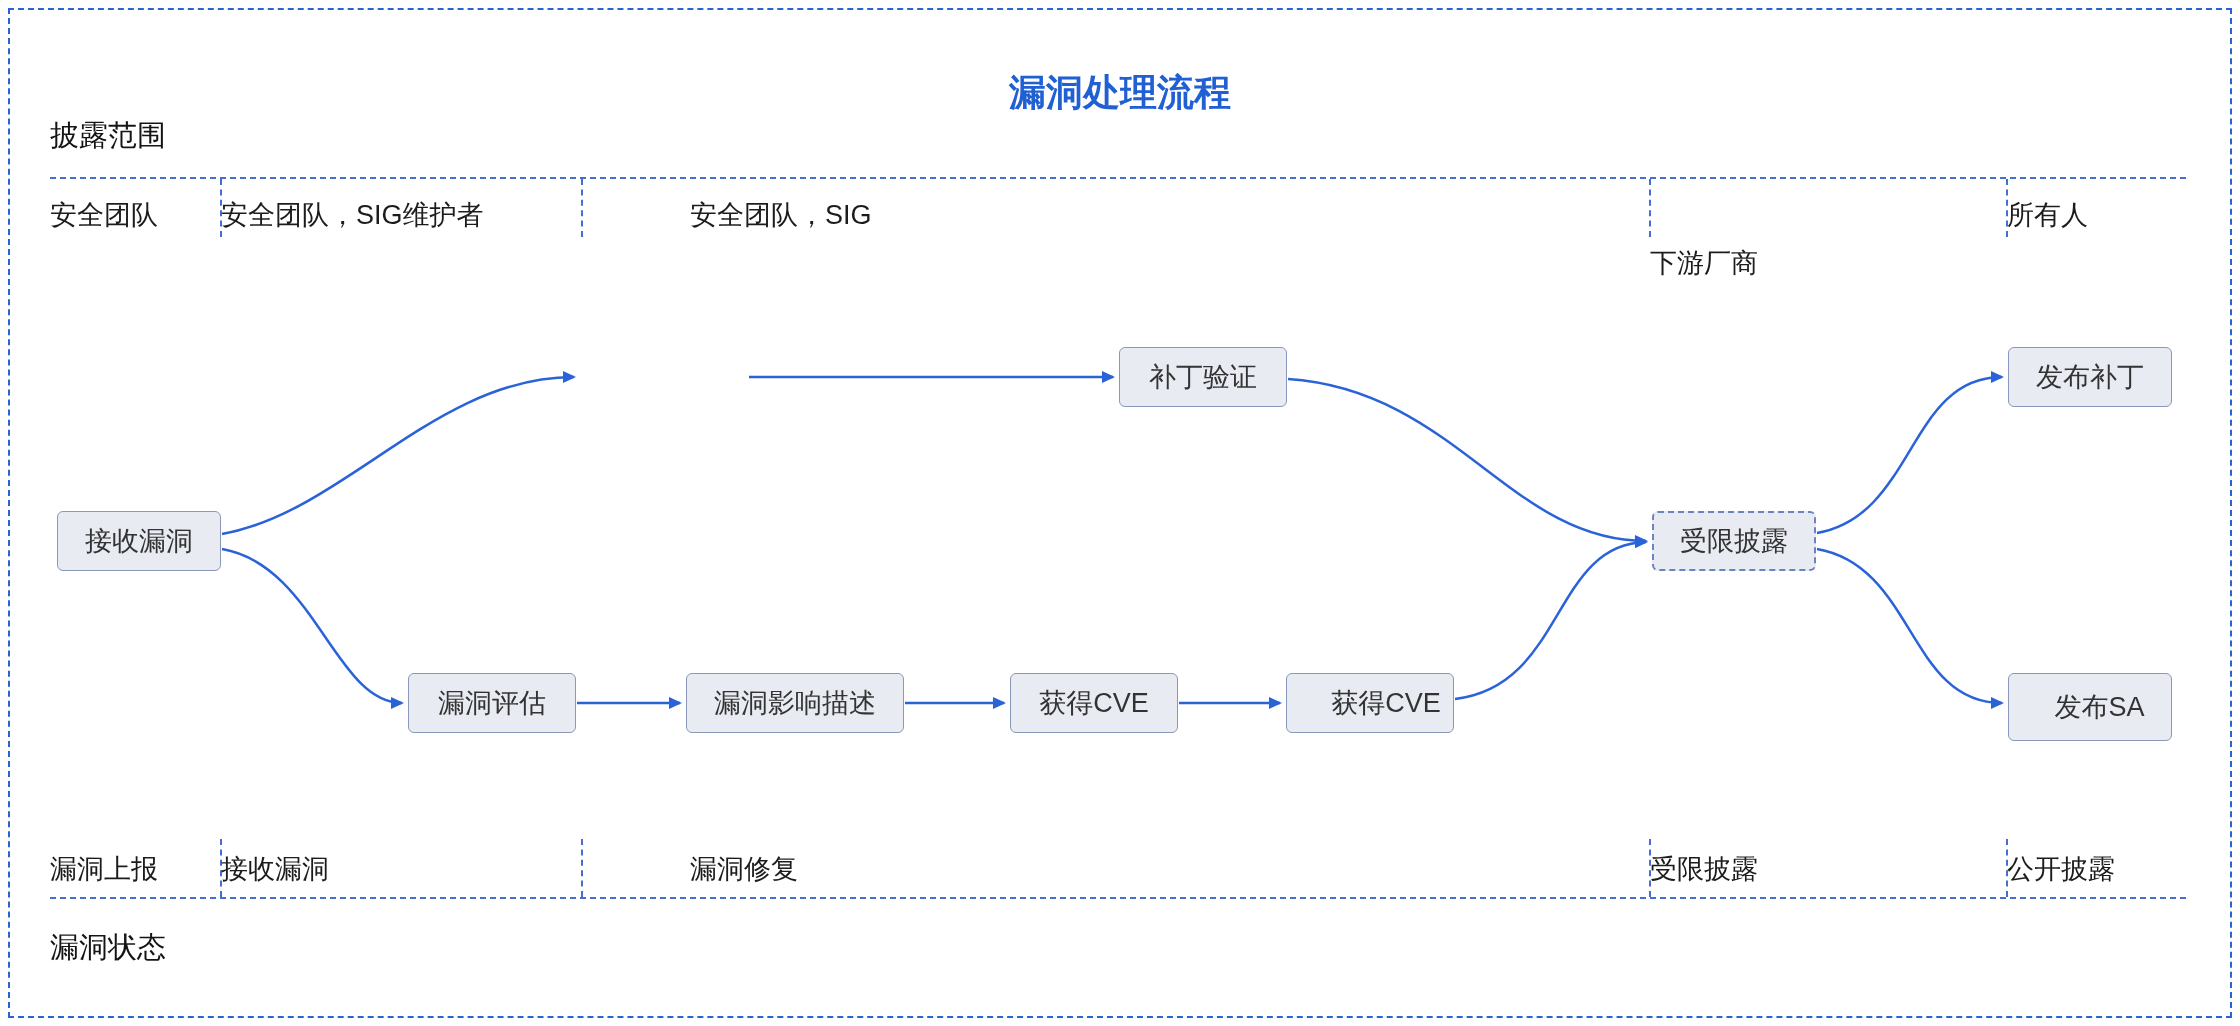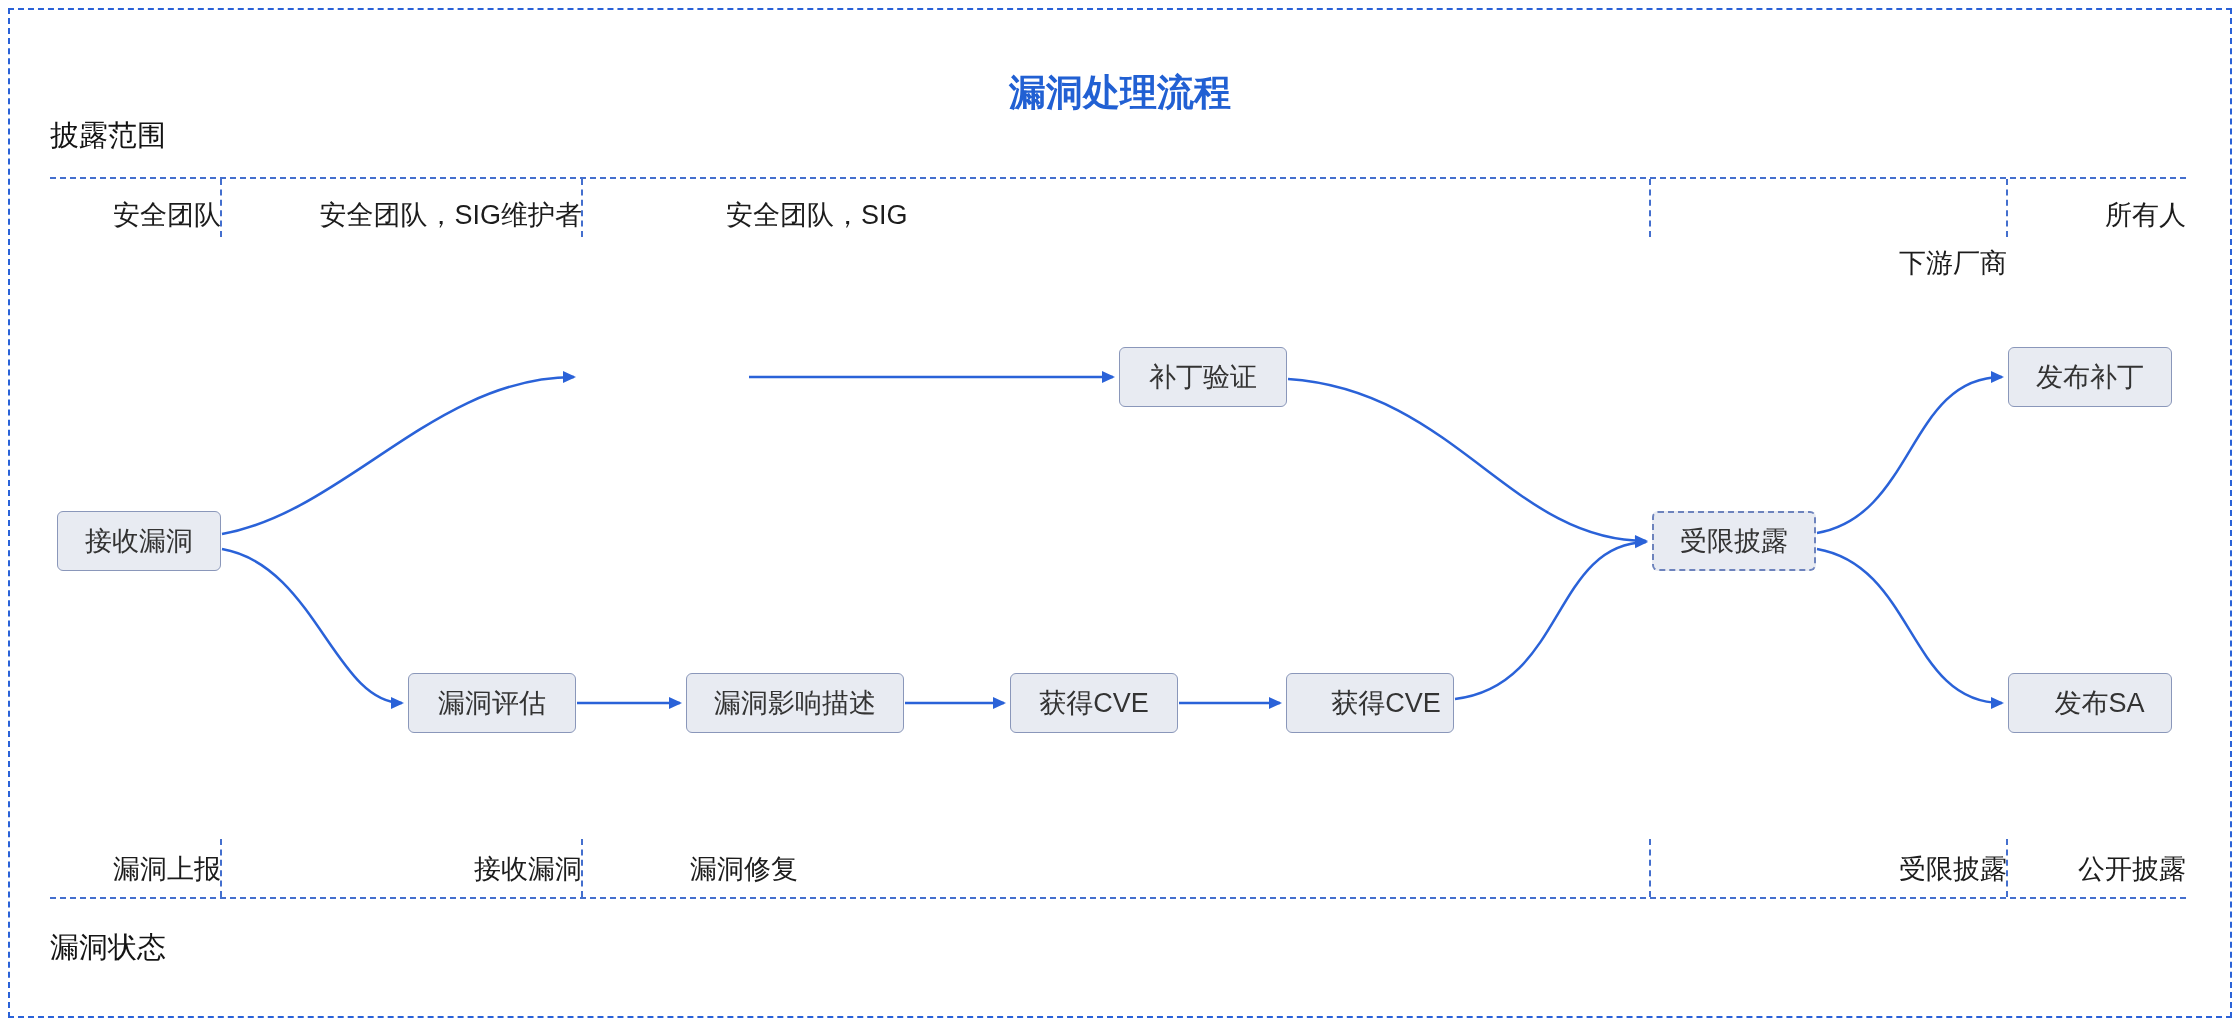--- a/index.html
+++ b/index.html
@@ -48,21 +48,21 @@
     width: 0;
     height: 58px;
     border-left: 2px dashed #446fce;
   }
   .vtick.top { top: 179px; }
   .vtick.bottom { top: 839px; }
   .lane-label {
     position: absolute;
     font-size: 27px;
     color: #1c1c1c;
-    text-align: right;
+    text-align: left;
     white-space: nowrap;
   }
   .lane-label.top-row { top: 197px; }
   .lane-label.bottom-row { top: 851px; }
   .lane-label.left-align { text-align: left; }
   .node {
     position: absolute;
     display: flex;
     align-items: center;
     justify-content: center;
@@ -105,21 +105,21 @@
   <div class="vtick top" style="left:1649px;"></div>
   <div class="vtick top" style="left:2006px;"></div>
 
   <div class="vtick bottom" style="left:220px;"></div>
   <div class="vtick bottom" style="left:581px;"></div>
   <div class="vtick bottom" style="left:1649px;"></div>
   <div class="vtick bottom" style="left:2006px;"></div>
 
   <div class="lane-label top-row" style="left:50px;width:171px;">安全团队</div>
   <div class="lane-label top-row" style="left:221px;width:361px;">安全团队，SIG维护者</div>
-  <div class="lane-label top-row left-align" style="left:690px;margin-left:36px;">安全团队，SIG</div>
+  <div class="lane-label top-row left-align" style="left:690px;">安全团队，SIG</div>
   <div class="lane-label top-row" style="left:1650px;width:357px;margin-top:48px;">下游厂商</div>
   <div class="lane-label top-row" style="left:2007px;width:179px;">所有人</div>
 
   <div class="lane-label bottom-row" style="left:50px;width:171px;">漏洞上报</div>
   <div class="lane-label bottom-row" style="left:221px;width:361px;">接收漏洞</div>
   <div class="lane-label bottom-row left-align" style="left:690px;">漏洞修复</div>
   <div class="lane-label bottom-row" style="left:1650px;width:357px;">受限披露</div>
   <div class="lane-label bottom-row" style="left:2007px;width:179px;">公开披露</div>
 
   <svg class="edges" width="2240" height="1026" viewBox="0 0 2240 1026">
@@ -141,15 +141,15 @@
   </svg>
 
   <div class="node" style="left:57px;top:511px;width:164px;height:60px;">接收漏洞</div>
   <div class="node" style="left:1119px;top:347px;width:168px;height:60px;">补丁验证</div>
   <div class="node" style="left:408px;top:673px;width:168px;height:60px;">漏洞评估</div>
   <div class="node" style="left:686px;top:673px;width:218px;height:60px;">漏洞影响描述</div>
   <div class="node" style="left:1010px;top:673px;width:168px;height:60px;">获得CVE</div>
   <div class="node" style="left:1286px;top:673px;width:168px;height:60px;padding-left:32px;">获得CVE</div>
   <div class="node dashed" style="left:1652px;top:511px;width:164px;height:60px;">受限披露</div>
   <div class="node" style="left:2008px;top:347px;width:164px;height:60px;">发布补丁</div>
-  <div class="node" style="left:2008px;top:673px;width:164px;height:60px;padding-left:19px;">发布SA</div>
+  <div class="node" style="left:2008px;top:673px;width:164px;height:68px;padding-left:19px;">发布SA</div>
 
 </div>
 
 </body></html>

